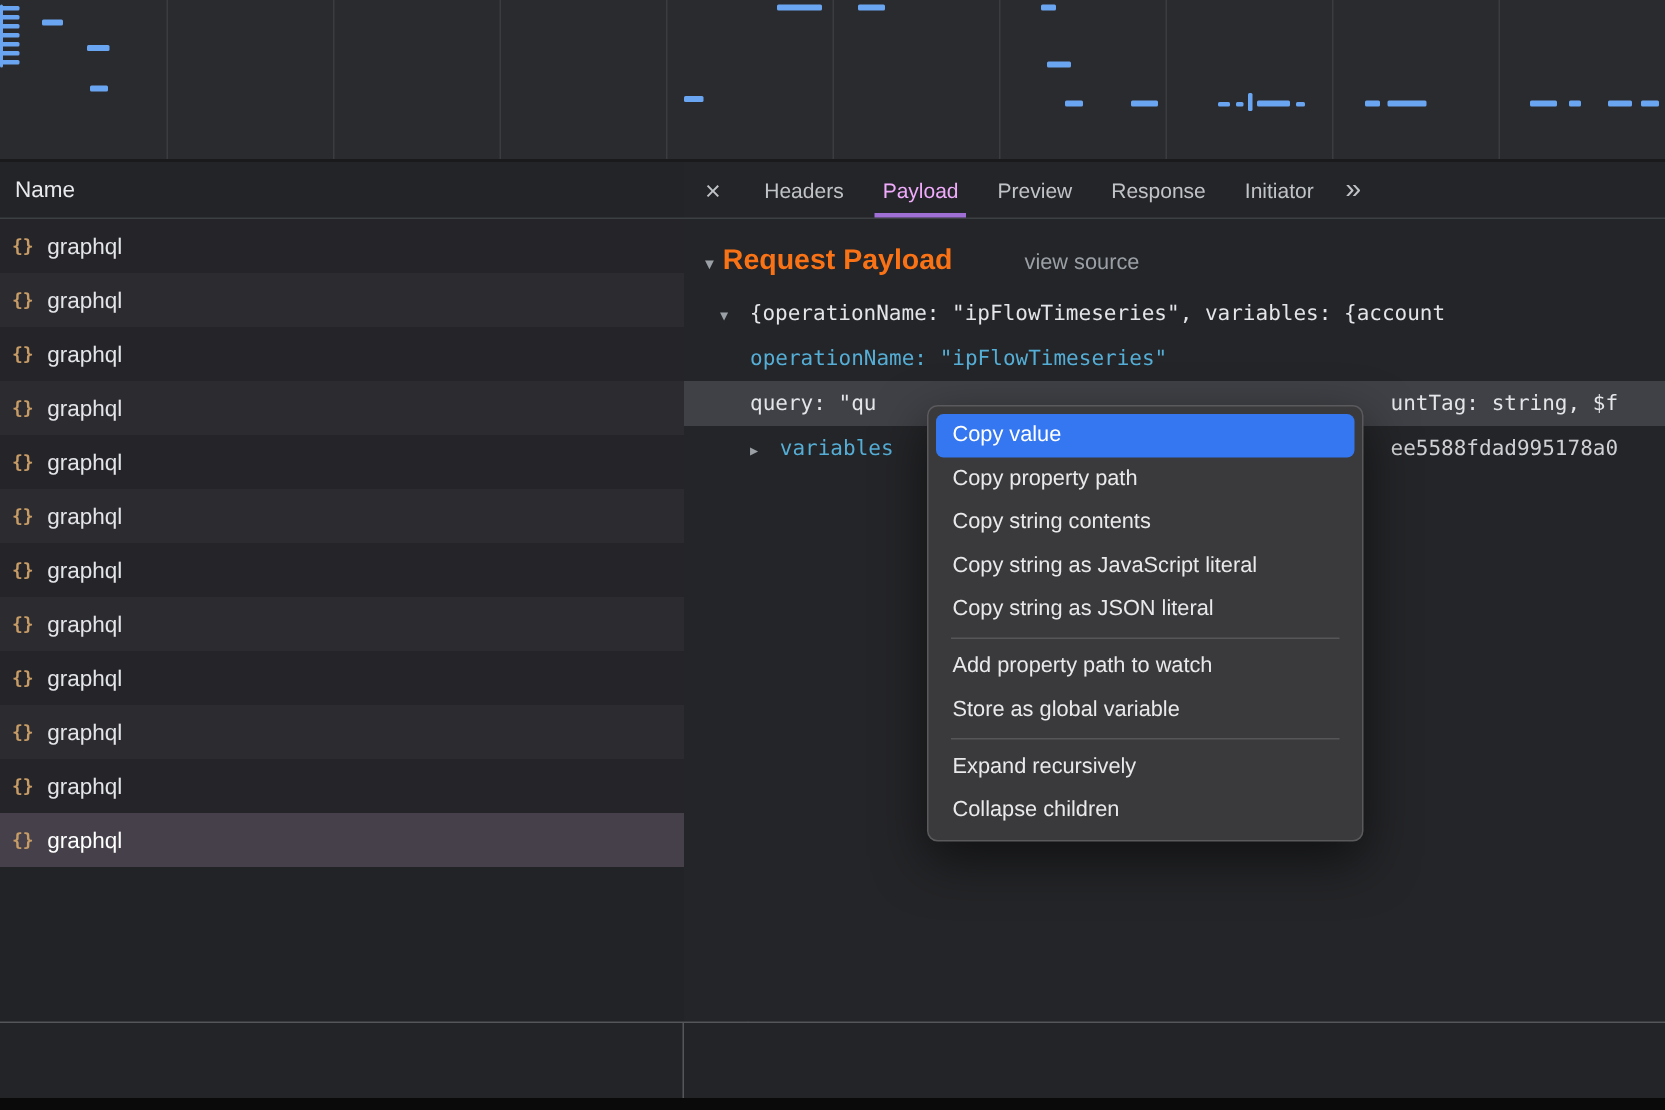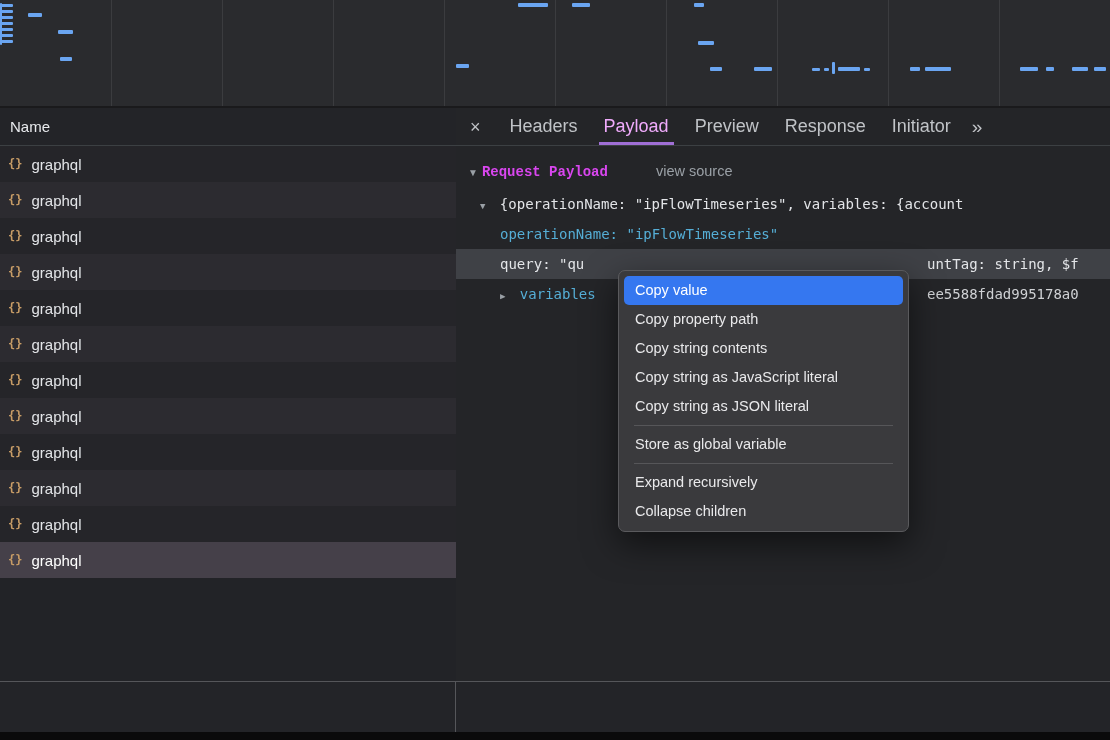--- a/index.html
+++ b/index.html
@@ -25,32 +25,32 @@
   .req-row:nth-child(even){background:#2c2b30;}
   .req-row.selected{background:#454049;color:#ffffff;}
   .fetch-icon{font-family:"DejaVu Sans Mono",monospace;font-size:12px;font-weight:bold;
     color:#c79c66;}
   
   .right-panel{position:absolute;left:456px;top:0;right:0;height:100%;background:#242528;}
   .tabbar{height:38px;display:flex;align-items:center;padding-left:14px;
     border-bottom:1px solid #3c4043;box-sizing:border-box;background:#242528;}
   .close-btn{color:#c0c3c7;font-size:18px;margin-right:16px;cursor:default;line-height:1;}
   .tab{padding:0 13px;height:100%;display:flex;align-items:center;color:#c0c3c7;
-    font-size:18px;position:relative;box-sizing:border-box;}
+    font-size:14px;position:relative;box-sizing:border-box;}
   .tab.selected{color:#f0abfc;}
   .tab.selected::after{content:"";position:absolute;left:8px;right:8px;bottom:0;height:3px;
     background:#a06fd6;}
   .overflow-btn{margin-left:8px;color:#c0c3c7;font-size:19px;line-height:1;}
   
   .payload-area{position:absolute;top:38px;left:0;right:0;bottom:0;background:#242528;
     overflow:hidden;font-family:"DejaVu Sans Mono",monospace;}
   .section-row{font-family:"Liberation Sans",sans-serif;margin:17px 0 9px 12px;
     display:flex;align-items:baseline;white-space:nowrap;}
   .tri{color:#9aa0a6;font-size:10px;margin-right:4px;}
-  .section-title{font-weight:bold;font-size:14px;color:#d946ef;font-family:Liberation Mono, monospace;}
+  .section-title{font-weight:bold;font-size:19px;color:#f97316;}
   .view-source{color:#9aa0a6;font-size:14.5px;margin-left:48px;}
   .tree-row{position:relative;height:30px;line-height:30px;font-size:14px;
     white-space:nowrap;color:#e3e5e8;overflow:hidden;}
   .tree-row .tri{font-size:9px;margin-right:6px;}
   .indent1{padding-left:24px;}
   .indent2{padding-left:44px;}
   .key{color:#55aed6;}
   .str{color:#55aed6;}
   .sel-row{background:#3f4146;}
   .frag{position:absolute;left:459px;top:0;margin-left:12px;}
@@ -221,17 +221,18 @@
 </div>
 <div class="bottom-bar"></div>
 
 <div class="context-menu">
     <div class="menu-item highlighted">Copy value</div>
     <div class="menu-item">Copy property path</div>
     <div class="menu-item">Copy string contents</div>
     <div class="menu-item">Copy string as JavaScript literal</div>
     <div class="menu-item">Copy string as JSON literal</div>
     <div class="menu-sep"></div>
+    <div class="menu-item">Add property path to watch</div>
     <div class="menu-item">Store as global variable</div>
     <div class="menu-sep"></div>
     <div class="menu-item">Expand recursively</div>
     <div class="menu-item">Collapse children</div>
   </div>
 
 </body></html>

